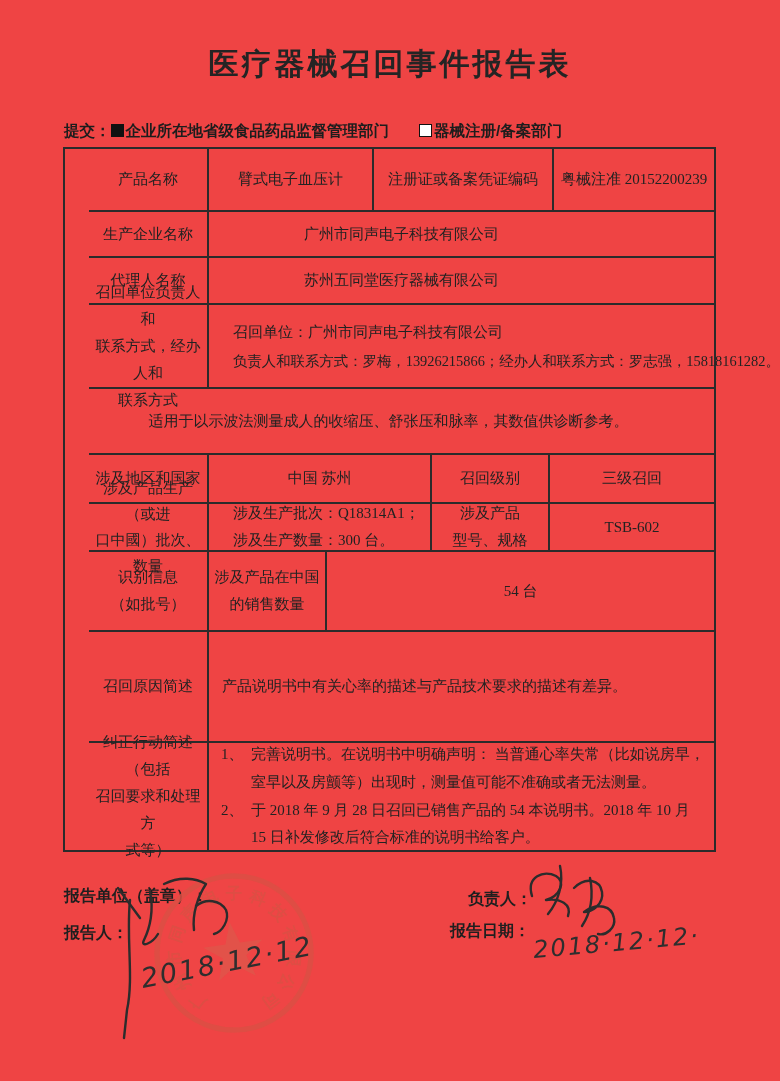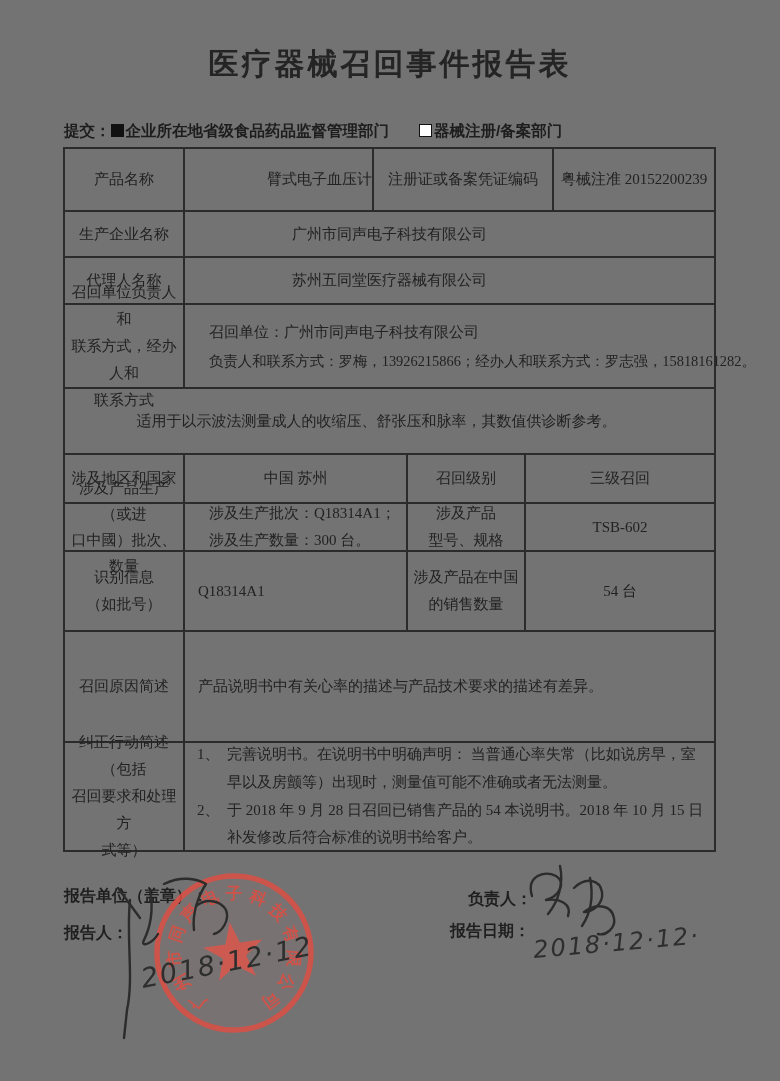--- a/index.html
+++ b/index.html
@@ -1,39 +1,39 @@
 <!DOCTYPE html>
 <html><head>
 <meta charset="utf-8">
 <style>
   :root{ --bc:#2b2b2b; --ink:#222; }
   html,body{margin:0;padding:0;background:#fff;}
-  .page{position:relative;width:780px;height:1081px;background:#737373;overflow:hidden;
+  .page{position:relative;width:780px;height:1081px;background:#ef4444;overflow:hidden;
         font-family:"Liberation Serif","DejaVu Serif",serif;color:var(--ink);}
   .title{position:absolute;top:44px;left:0;width:780px;text-align:center;
          font-family:"Liberation Sans","DejaVu Sans",sans-serif;
          font-size:30px;font-weight:bold;letter-spacing:3px;color:#242424;}
   .submit{position:absolute;top:121px;left:64px;width:680px;
           font-family:"Liberation Sans","DejaVu Sans",sans-serif;
           font-size:15.5px;font-weight:600;color:#1d1d1d;white-space:nowrap;}
   .cb{display:inline-block;width:13px;height:13px;vertical-align:-1px;margin-right:2px;}
   .cb.filled{background:#111;}
   .cb.empty{border:1.5px solid #111;box-sizing:border-box;background:#fff;}
   .opt2gap{margin-left:30px;}
 
   .tbl{position:absolute;left:63px;top:147px;width:653px;border:2px solid var(--bc);
        box-sizing:border-box;font-size:15px;}
-  .row{display:flex;border-bottom:2px solid var(--bc);box-sizing:border-box;}
+  .row{display:flex;border-bottom:2px solid var(--bc);box-sizing:border-box;margin-left:24px;}
   .row.nob{border-bottom:none;}
   .cell{display:flex;align-items:center;justify-content:center;
         border-right:2px solid var(--bc);box-sizing:border-box;overflow:visible;}
   .cell.nor{border-right:none;}
   .ct{white-space:pre-line;text-align:center;line-height:1.8;}
   .c1{width:120px;flex:none;}
-  .r1c2{width:189px;flex:none;justify-content:flex-end;}
+  .r1c2{width:165px;flex:none;}
   .r1c3{width:180px;flex:none;}
   .c2w{width:223px;flex:none;}
   .c3w{width:118px;flex:none;}
   .grow{flex:1;}
   .vleft{justify-content:flex-start;padding-left:13px;padding-right:4px;}
   .vleft .ct{text-align:left;}
   .vbias{padding-right:120px;}
   .lines{display:flex;flex-direction:column;justify-content:center;align-items:flex-start;padding-left:24px;}
   .lines .ln{line-height:2.0;white-space:nowrap;text-align:left;}
   .ln.tight{font-size:14.4px;}
@@ -148,23 +148,20 @@
         </div>
       <div class="cell grow nor">
           <div class="ct">TSB-602</div>
         </div>
     </div>
 
     <div class="row" style="height:80px;">
       <div class="cell c1">
           <div class="ct">识别信息
 （如批号）</div>
-        </div>
-      <div class="cell c2w vleft">
-          <div class="ct">Q18314A1</div>
         </div>
       <div class="cell c3w">
           <div class="ct">涉及产品在中国
 的销售数量</div>
         </div>
       <div class="cell grow nor">
           <div class="ct">54 台</div>
         </div>
     </div>
 

